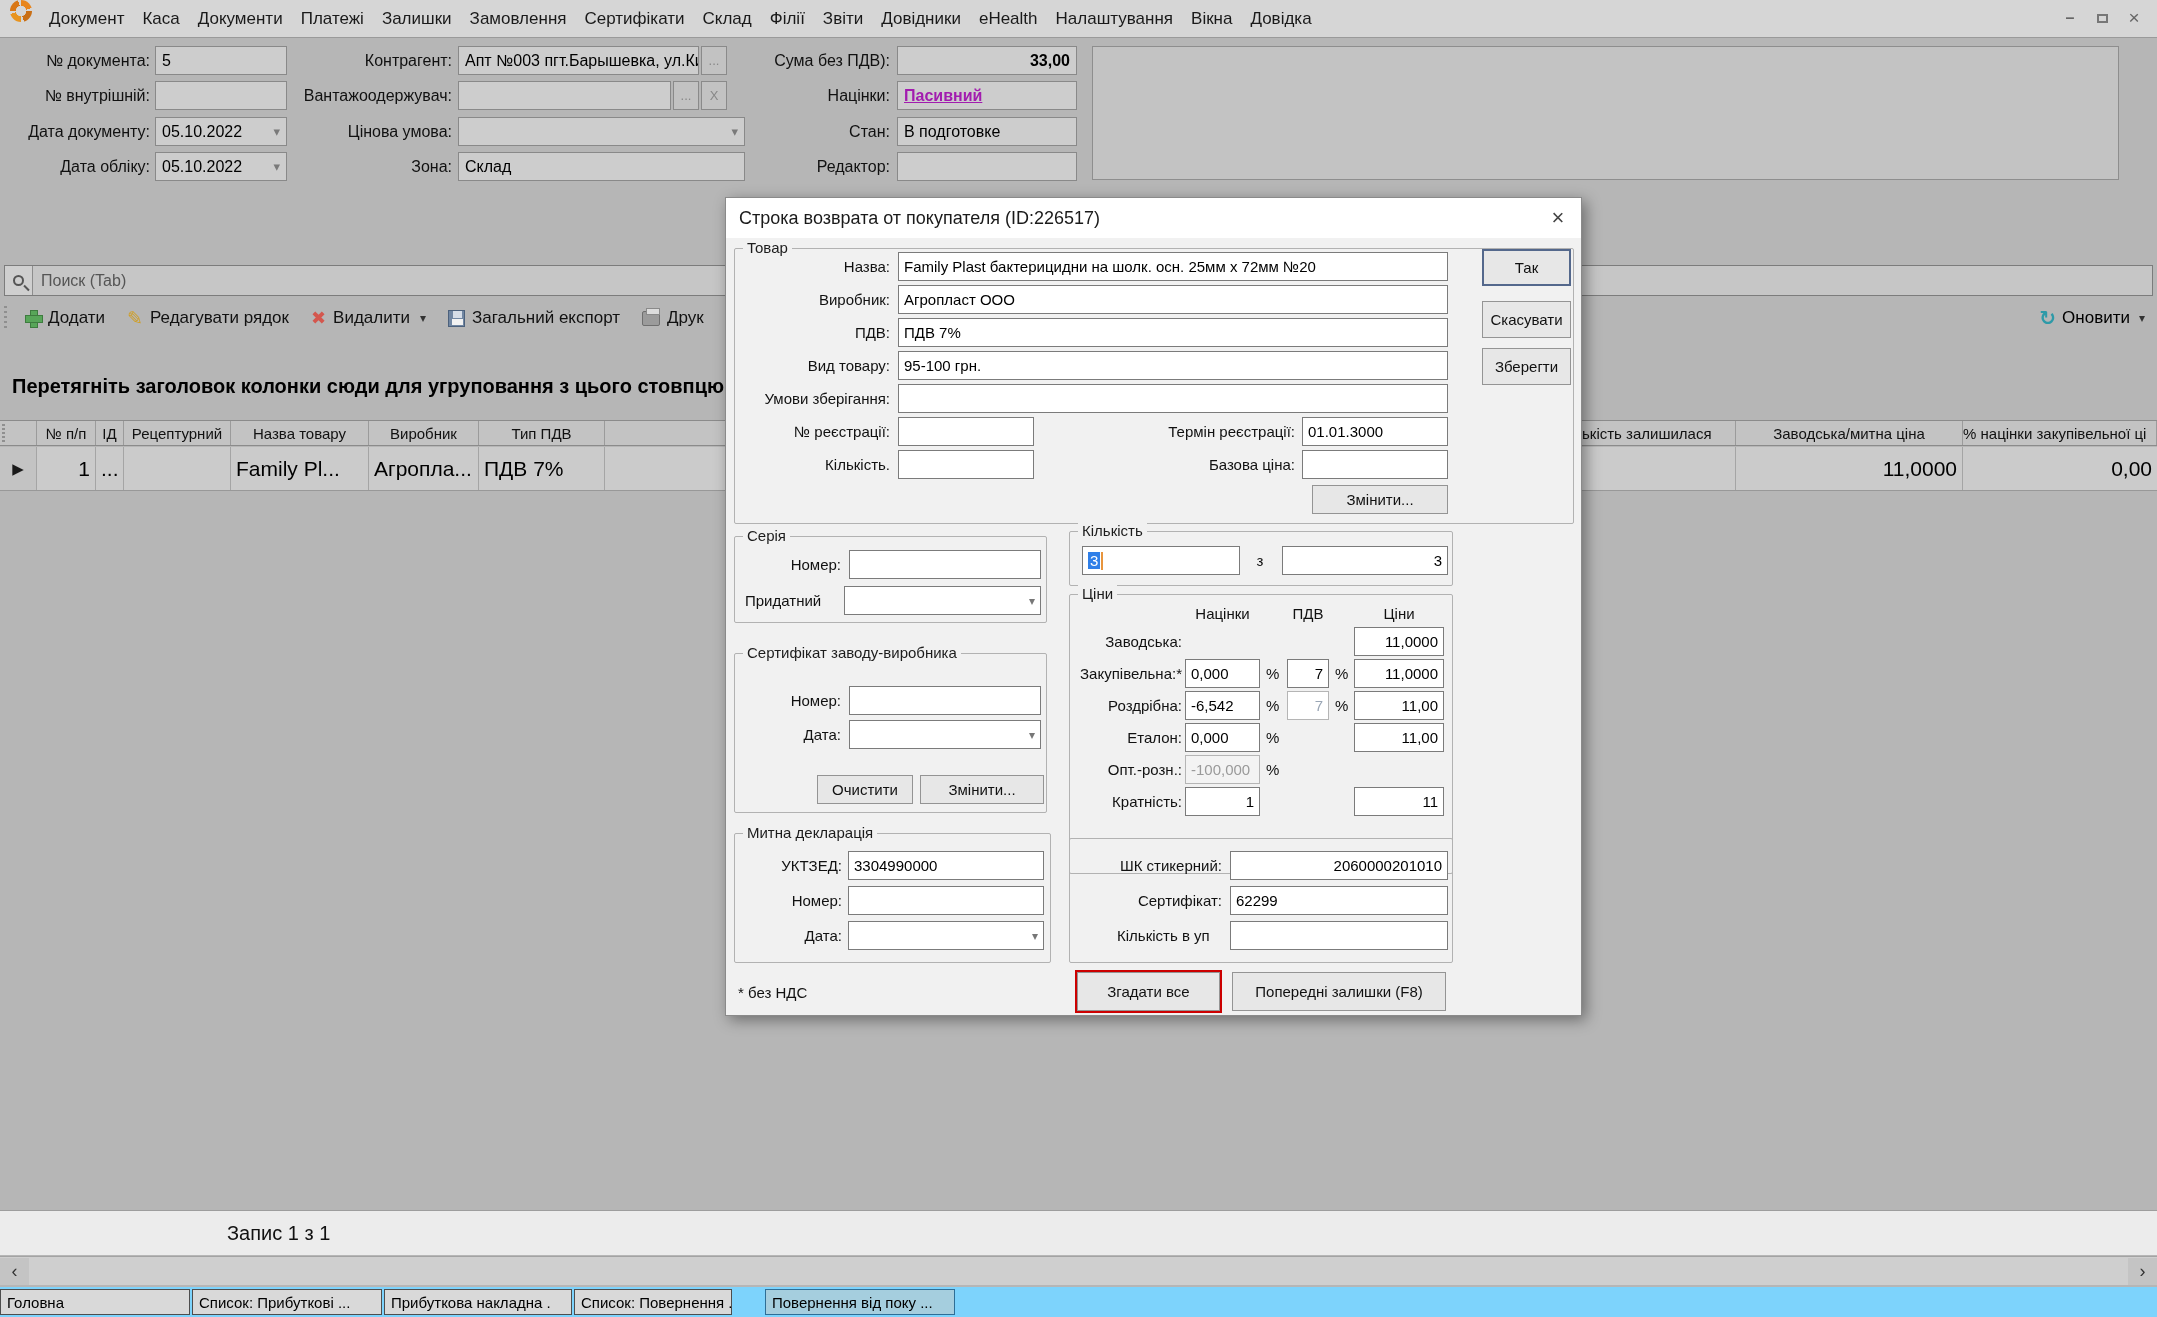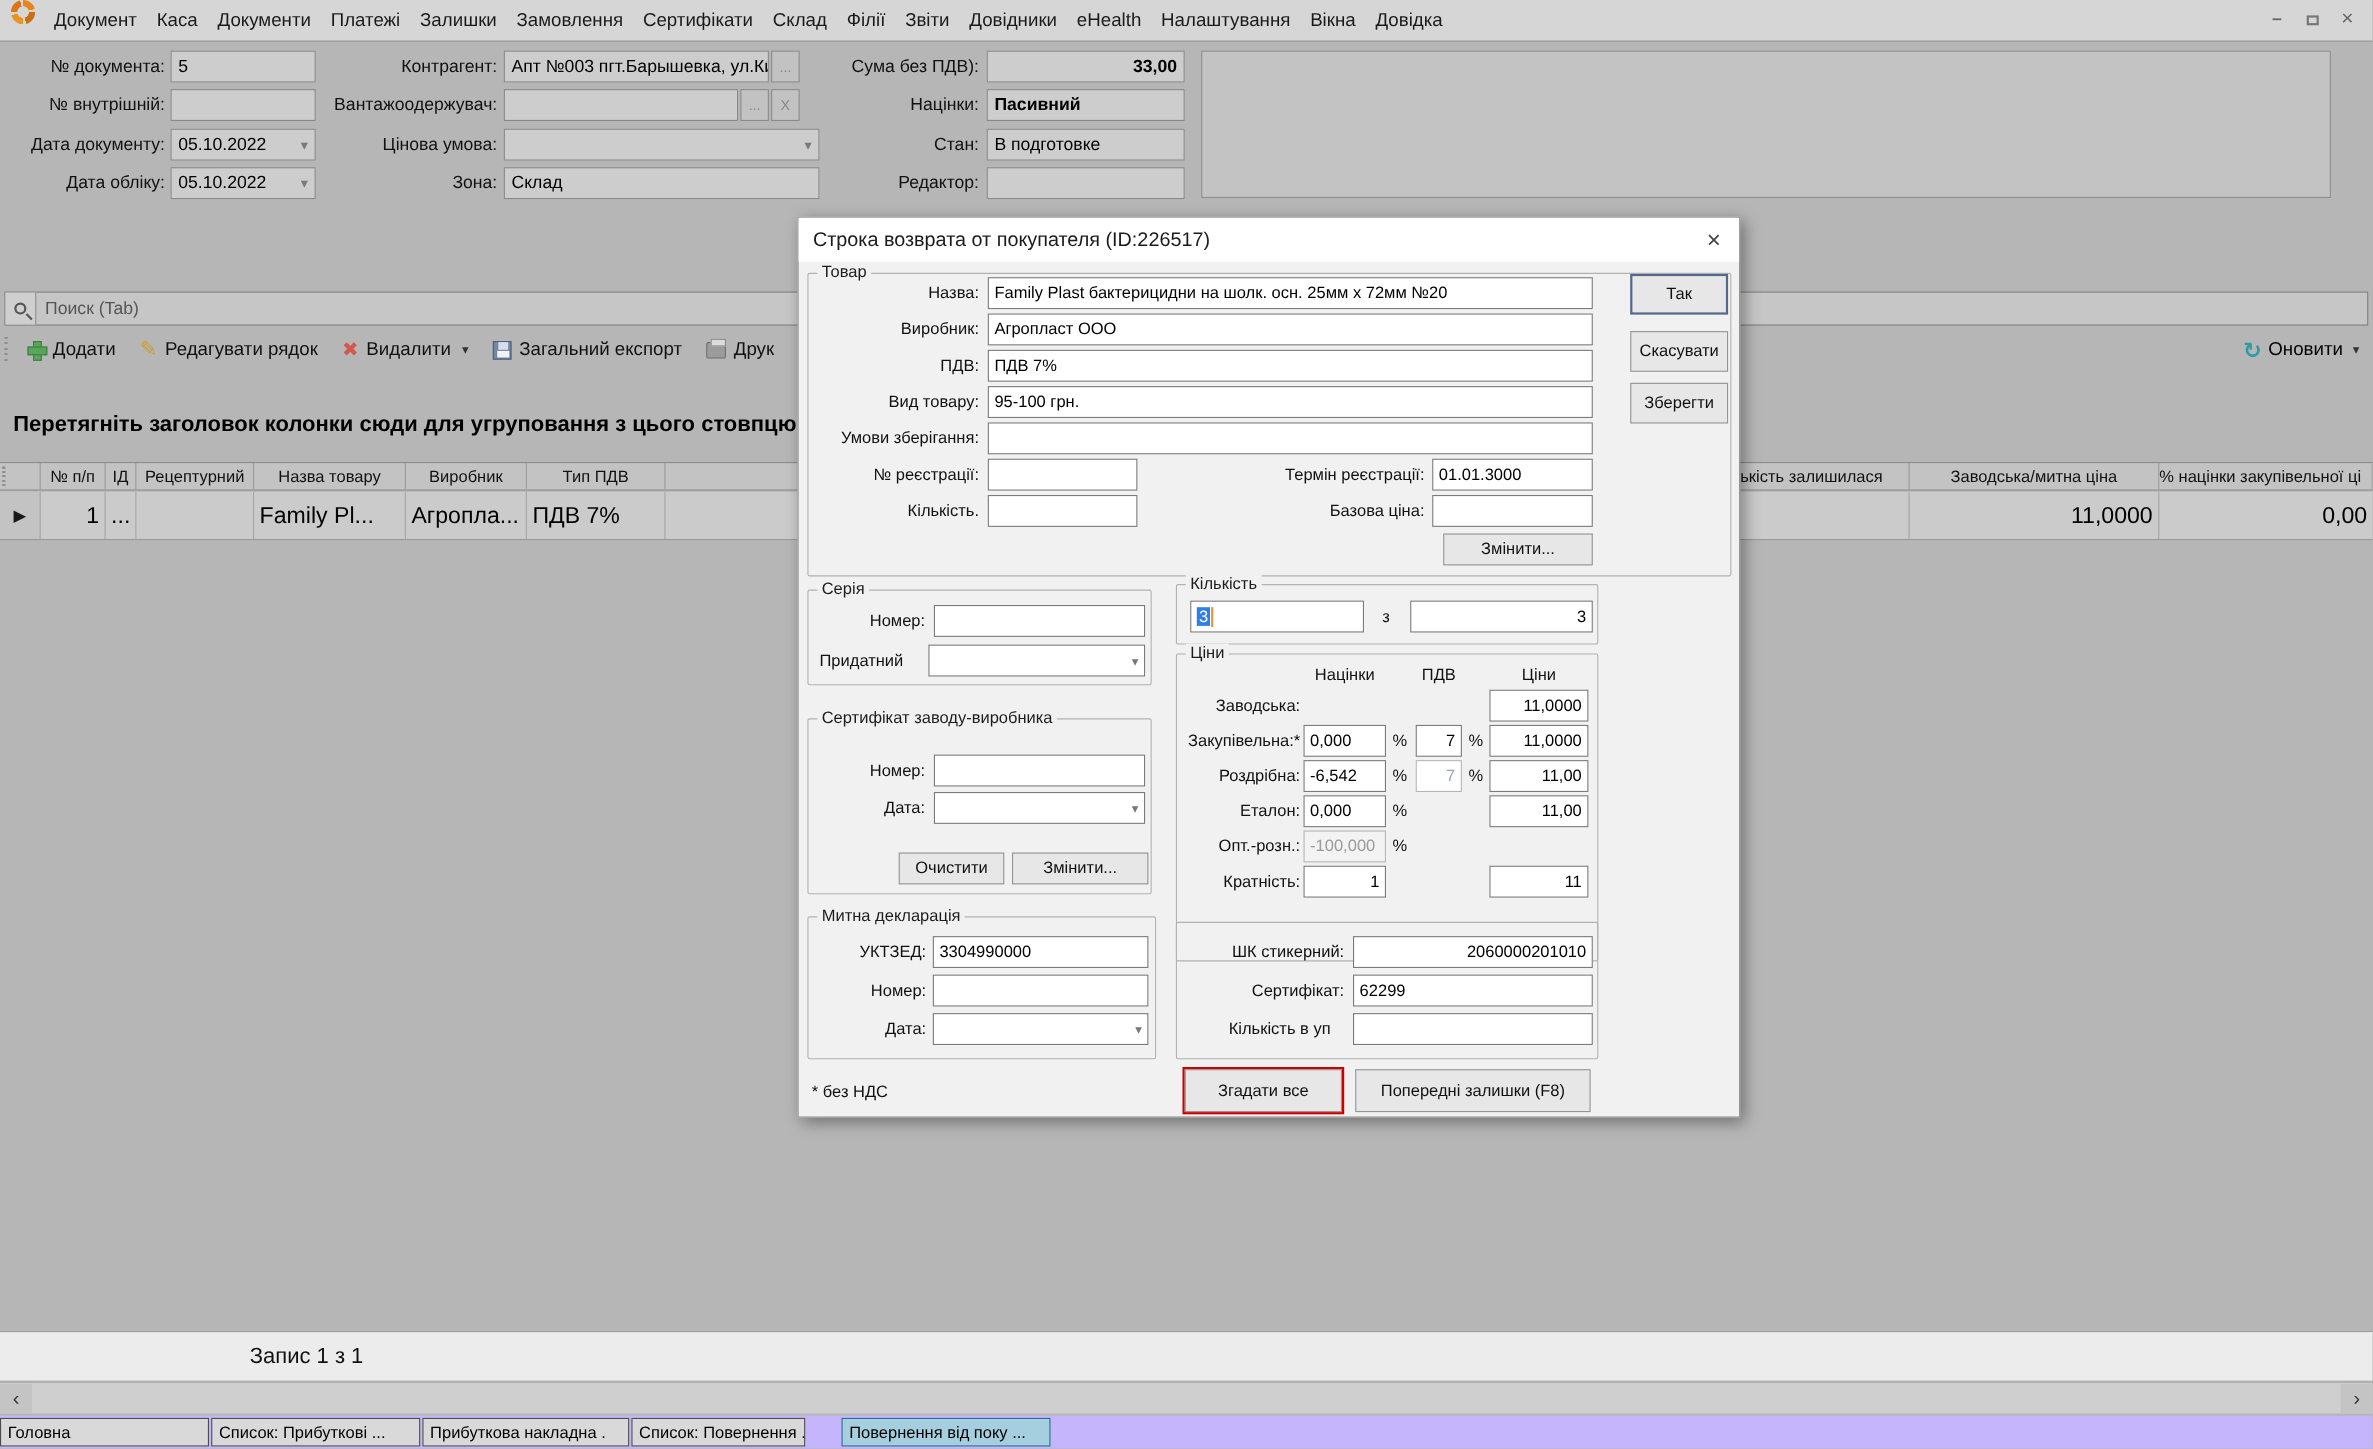--- a/index.html
+++ b/index.html
@@ -31,21 +31,21 @@
   .formpanel { position:absolute; top:37px; left:0; right:0; height:150px; background:#b6b6b6;
                border-top:1px solid #9a9a9a; }
   .lbl { position:absolute; height:29px; display:flex; align-items:center; justify-content:flex-end;
          white-space:nowrap; color:#111; }
   .inp { position:absolute; height:29px; background:#cdcdcd; border:1px solid #898989;
          display:flex; align-items:center; padding:0 6px; overflow:hidden; white-space:nowrap; }
   .inp.dd::after { content:"▾"; margin-left:auto; color:#7a7a7a; font-size:13px; }
   .btn3d { position:absolute; background:#c2c2c2; border:1px solid #8a8a8a; color:#888;
            display:flex; align-items:center; justify-content:center; font-size:13px; }
   .sum { font-weight:bold; justify-content:flex-end; }
-  .status-red { color:#000000; font-weight:bold; }
+  .status-red { color:#a21caf; font-weight:bold;text-decoration:underline; }
   .sidepanel { position:absolute; left:1092px; top:8px; width:1027px; height:134px;
                background:#c3c3c3; border:1px solid #8e8e8e; }
 
   
   .searchbar { position:absolute; top:265px; left:4px; width:2149px; height:31px;
                background:#c6c6c6; border:1px solid #7c7c7c; display:flex; align-items:center; }
   .sbtn { width:28px; height:29px; border-right:1px solid #8d8d8d; background:#cfcfcf;
           display:flex; align-items:center; justify-content:center; }
   .mag { width:11px; height:11px; border:2px solid #555; border-radius:50%; position:relative; }
   .mag::after { content:""; position:absolute; width:7px; height:2px; background:#555;
@@ -93,21 +93,21 @@
   .marker { color:#1a1a1a; font-size:15px; justify-content:center; background:#c3c3c3; }
 
   
   .gfooter { position:absolute; top:1210px; left:0; width:2157px; height:45px; background:#ececec;
              border-top:1px solid #9d9d9d; display:flex; align-items:center; }
   .gfooter span { margin-left:227px; font-size:20px; color:#111; }
   .hscroll { position:absolute; top:1256px; left:0; width:2157px; height:29px; background:#cfcfcf;
              border-top:1px solid #a3a3a3; }
   .sarr { position:absolute; top:1px; width:29px; height:27px; background:#c4c4c4;
           display:flex; align-items:center; justify-content:center; font-size:18px; color:#333; }
-  .taskbar { position:absolute; top:1287px; left:0; width:2157px; height:30px; background:#c4b5fd; }
+  .taskbar { position:absolute; top:1287px; left:0; width:2157px; height:30px; background:#7dd3fc; }
   .ttab { position:absolute; top:2px; height:26px; background:#d9d9d9; border:1px solid #4d4d4d;
           font-size:15px; display:flex; align-items:center; padding:0 6px; overflow:hidden; white-space:nowrap; }
   .ttab.active { background:#a5cede; border-color:#2e6e96; }
 
   
   .modal { position:absolute; left:725px; top:197px; width:857px; height:819px; background:#f1f1f1;
            border:1px solid #8a8a8a; box-shadow:4px 4px 14px rgba(0,0,0,.4); z-index:10; }
   .mtitle { position:absolute; top:0; left:0; right:0; height:40px; background:#fff;
             display:flex; align-items:center; padding-left:13px; font-size:18px; color:#1a1a1a; }
   .mclose { position:absolute; right:10px; top:7px; width:26px; height:26px; display:flex;

